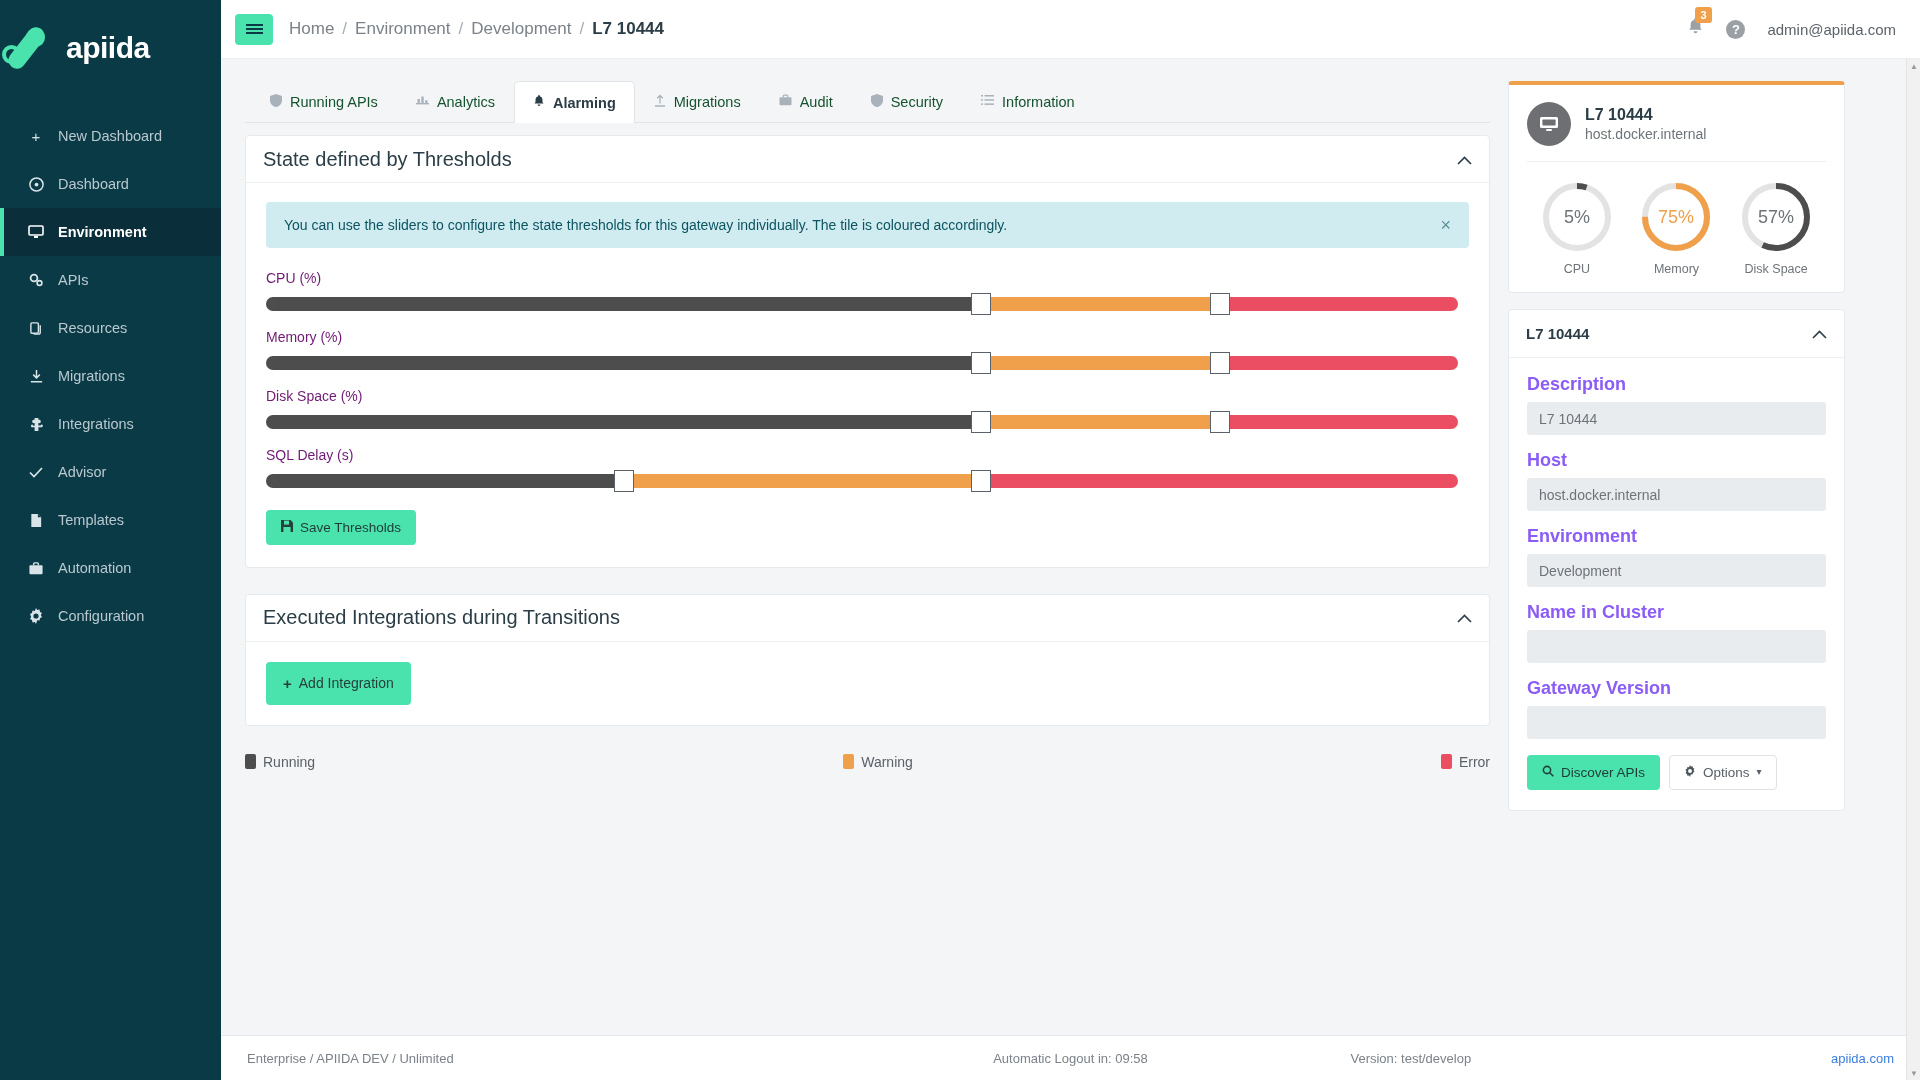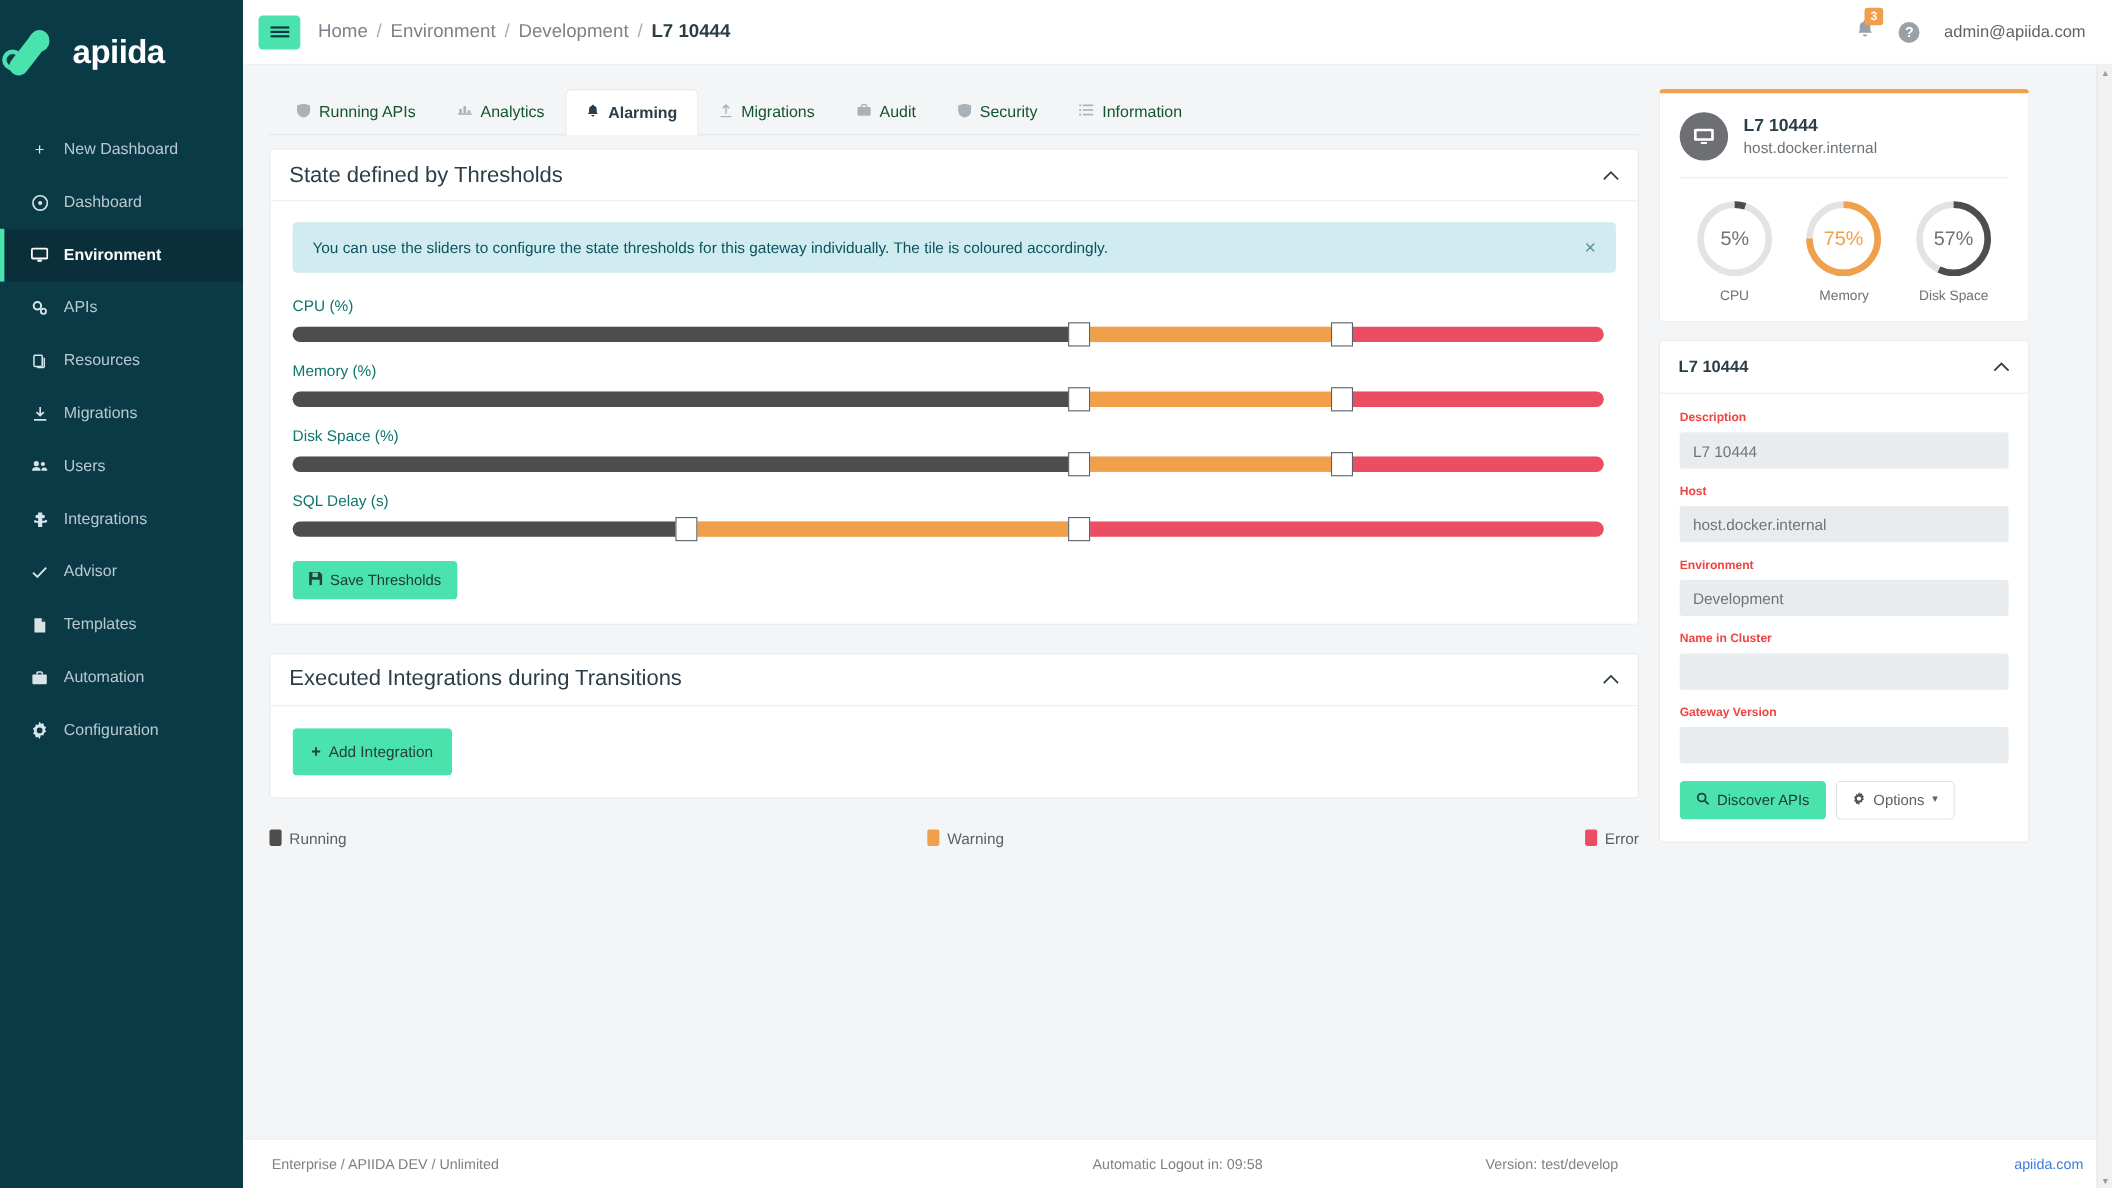--- a/index.html
+++ b/index.html
@@ -121,21 +121,21 @@
   .card-body { padding: 19px 20px 22px 20px; }
 
   .alert {
     background: #d1ecf1; color: #0c5460; border-radius: 4px;
     padding: 14px 18px; font-size: 14px; display: flex; align-items: center;
     margin-bottom: 22px;
   }
   .alert-close { margin-left: auto; font-size: 18px; color: #0c5460; opacity: .6; cursor: pointer; line-height: 1; }
 
   .slider-group { margin-bottom: 18px; }
-  .slider-label { font-size: 14px; color: #0f766e; margin-bottom: 11px; }
+  .slider-label { font-size: 14px; color: #701a75; margin-bottom: 11px; }
   .slider {
     position: relative; height: 14px; width: 1192px; border-radius: 7px;
     overflow: visible; background: #e9ecef;
   }
   .seg { position: absolute; top: 0; height: 14px; }
   .seg.running { background: #4d4d4d; left: 0; border-top-left-radius: 7px; border-bottom-left-radius: 7px; }
   .seg.warning { background: #f0a04b; }
   .seg.error   { background: #eb4d63; right: 0; border-top-right-radius: 7px; border-bottom-right-radius: 7px; }
   .handle {
     position: absolute; top: -4px; width: 20px; height: 22px;
@@ -174,21 +174,21 @@
   .gauges { display: flex; justify-content: space-around; padding-top: 17px; }
   .gauge { display: flex; flex-direction: column; align-items: center; gap: 7px; }
   .gauge svg { display: block; }
   .gauge-cap { font-size: 12.5px; color: #6d7479; }
 
   .panel.detail-panel { margin-top: 16px; }
   .detail-head { height: 48px; display: flex; align-items: center; padding: 0 17px; border-bottom: 1px solid #edeff1; }
   .detail-title { font-size: 15px; font-weight: 700; color: #2b3d46; }
   .detail-body { padding: 16px 18px 20px 18px; }
   .field { margin-bottom: 15px; }
-  .field-label { font-size: 11px; font-weight: 700; color: #ef4444; margin-bottom: 7px; }
+  .field-label { font-size: 18px; font-weight: 700; color: #8b5cf6; margin-bottom: 7px; }
   .field-value {
     background: #e9ecef; border-radius: 3px; height: 33px;
     display: flex; align-items: center; padding: 0 12px;
     font-size: 14px; color: #6d7479;
   }
   .detail-actions { display: flex; gap: 9px; margin-top: 16px; }
 
   
   .footer {
     height: 45px; background: #ffffff; border-top: 1px solid #e7eaec;
@@ -268,31 +268,20 @@
         </span>
         <span>Resources</span>
       </div>
       <div class="nav-item">
         <span class="ni-icon">
           <svg width="15" height="15" viewBox="0 0 16 16" fill="none" stroke="#d8e4e8" stroke-width="1.6">
               <path d="M8 1v8M4.5 6L8 9.5 11.5 6M2 13.5h12"></path>
             </svg>
         </span>
         <span>Migrations</span>
-      </div>
-      <div class="nav-item">
-        <span class="ni-icon">
-          <svg width="16" height="16" viewBox="0 0 16 16" fill="#d8e4e8">
-              <circle cx="5" cy="5.5" r="2.3"></circle>
-              <circle cx="11" cy="5.8" r="1.9"></circle>
-              <path d="M1 12c0-2.2 1.8-3.4 4-3.4s4 1.2 4 3.4z"></path>
-              <path d="M9.6 12c0-1.8 1-2.9 2.6-2.9S15 10.2 15 12z"></path>
-            </svg>
-        </span>
-        <span>Users</span>
       </div>
       <div class="nav-item">
         <span class="ni-icon">
           <svg width="15" height="15" viewBox="0 0 16 16" fill="#d8e4e8">
               <path d="M6 1h4v2.2c1.4-.5 2.6.3 2.6 1.6S11.4 6.9 10 6.4V9h2.4c.5-1.4 1.8-1.4 2.3-.2.4 1-.3 2-1.3 2.2H10v4H6v-4H3.5c-1 0-1.7-1-1.3-2 .5-1.2 1.8-1.2 2.3.2H6V6.4c-1.4.5-2.6-.3-2.6-1.6S4.6 2.7 6 3.2z"></path>
             </svg>
         </span>
         <span>Integrations</span>
       </div>
       <div class="nav-item">

